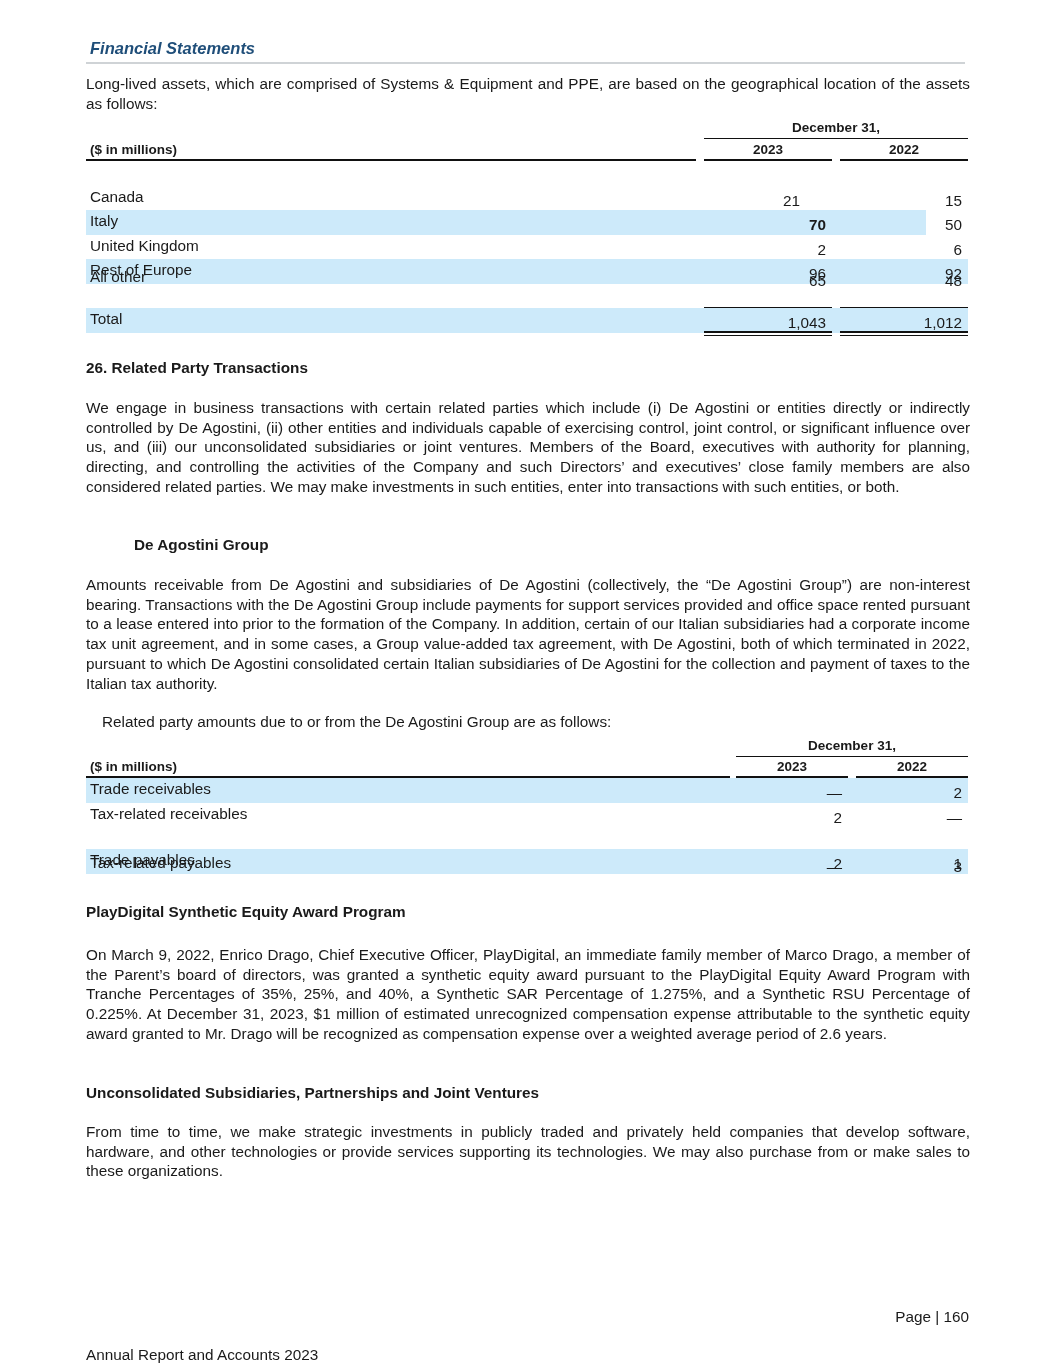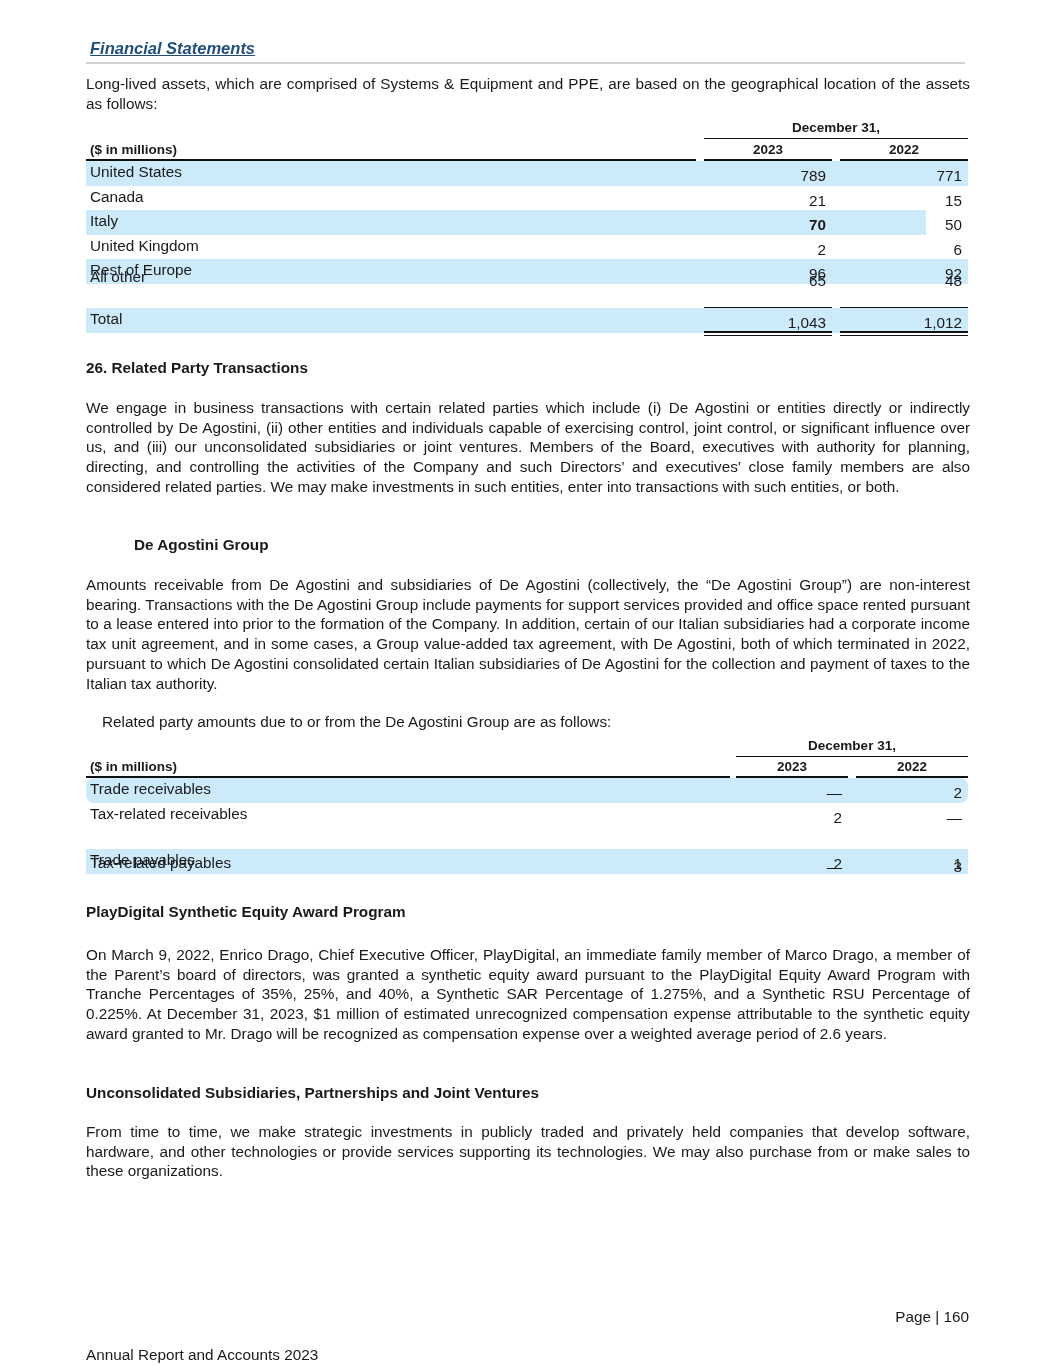--- a/index.html
+++ b/index.html
@@ -2,21 +2,21 @@
 <html><head>
   <meta charset="utf-8">
   <style>
     html, body { margin: 0; padding: 0; background: #ffffff; }
     body {
       width: 1055px; height: 1365px; position: relative; overflow: hidden;
       font-family: "Liberation Sans", sans-serif; color: #1a1a1a;
     }
     .header-title {
       position: absolute; left: 90px; top: 39px;
-      font-size: 16.5px; font-weight: bold; font-style: italic; color: #1f4e79; text-decoration: underline;
+      font-size: 16.5px; font-weight: bold; font-style: italic; color: #1f4e79;
     }
     .header-rule {
       position: absolute; left: 86px; top: 62px; width: 879px; height: 2px; background: #cfd3d6;
     }
     .para {
       position: absolute; left: 86px; width: 884px;
       font-size: 15.3px; line-height: 19.7px; text-align: justify;
     }
     .heading {
       position: absolute; left: 86px; font-size: 15.3px; font-weight: bold;
@@ -55,28 +55,23 @@
 
 <div class="tbl" style="top:118px; height:220px;">
   <div class="dec" style="left:618px; width:264px; top:0;">December 31,</div>
   <div class="hdr-label" style="top:24px;">($ in millions)</div>
   <div class="yr" style="left:618px; width:128px; top:24px;">2023</div>
   <div class="yr" style="left:754px; width:128px; top:24px;">2022</div>
   <div class="hdr-line" style="left:0; width:610px; top:41px;"></div>
   <div class="hdr-line" style="left:618px; width:128px; top:41px;"></div>
   <div class="hdr-line" style="left:754px; width:128px; top:41px;"></div>
 
-  <div class="row shaded" style="top:43px; width:882px;">
-    <span class="lbl">United States</span>
-    <span class="v" style="left:618px; width:122px;">789</span>
-    <span class="v" style="left:754px; width:122px;">771</span>
-  </div>
   <div class="row" style="top:67.5px; width:882px;">
     <span class="lbl">Canada</span>
-    <span class="v" style="left:618px; width:122px;">21</span>
+    <span class="v" style="left:592px; width:122px;">21</span>
     <span class="v" style="left:754px; width:122px;">15</span>
   </div>
   <div class="row shaded" style="top:92px; width:840px;">
     <span class="lbl">Italy</span>
     <span class="v" style="left:618px; width:122px;font-weight:bold;">70</span>
     <span class="v" style="left:754px; width:122px;">50</span>
   </div>
   <div class="row" style="top:116.5px; width:882px;">
     <span class="lbl">United Kingdom</span>
     <span class="v" style="left:618px; width:122px;">2</span>
@@ -115,21 +110,21 @@
 
 <div class="tbl" style="top:736px; height:140px;">
   <div class="dec" style="left:650px; width:232px; top:0;">December 31,</div>
   <div class="hdr-label" style="top:23px;">($ in millions)</div>
   <div class="yr" style="left:650px; width:112px; top:23px;">2023</div>
   <div class="yr" style="left:770px; width:112px; top:23px;">2022</div>
   <div class="hdr-line" style="left:0; width:644px; top:40px;"></div>
   <div class="hdr-line" style="left:650px; width:112px; top:40px;"></div>
   <div class="hdr-line" style="left:770px; width:112px; top:40px;"></div>
 
-  <div class="row shaded" style="top:42px; width:882px;border-radius:8px;">
+  <div class="row shaded" style="top:42px; width:882px;">
     <span class="lbl">Trade receivables</span>
     <span class="v" style="left:650px; width:106px;">—</span>
     <span class="v" style="left:770px; width:106px;">2</span>
   </div>
   <div class="row" style="top:66.5px; width:882px;">
     <span class="lbl">Tax-related receivables</span>
     <span class="v" style="left:650px; width:106px;">2</span>
     <span class="v" style="left:770px; width:106px;">—</span>
   </div>
   <div class="row shaded" style="top:91px; width:882px;margin-top:22px;">

